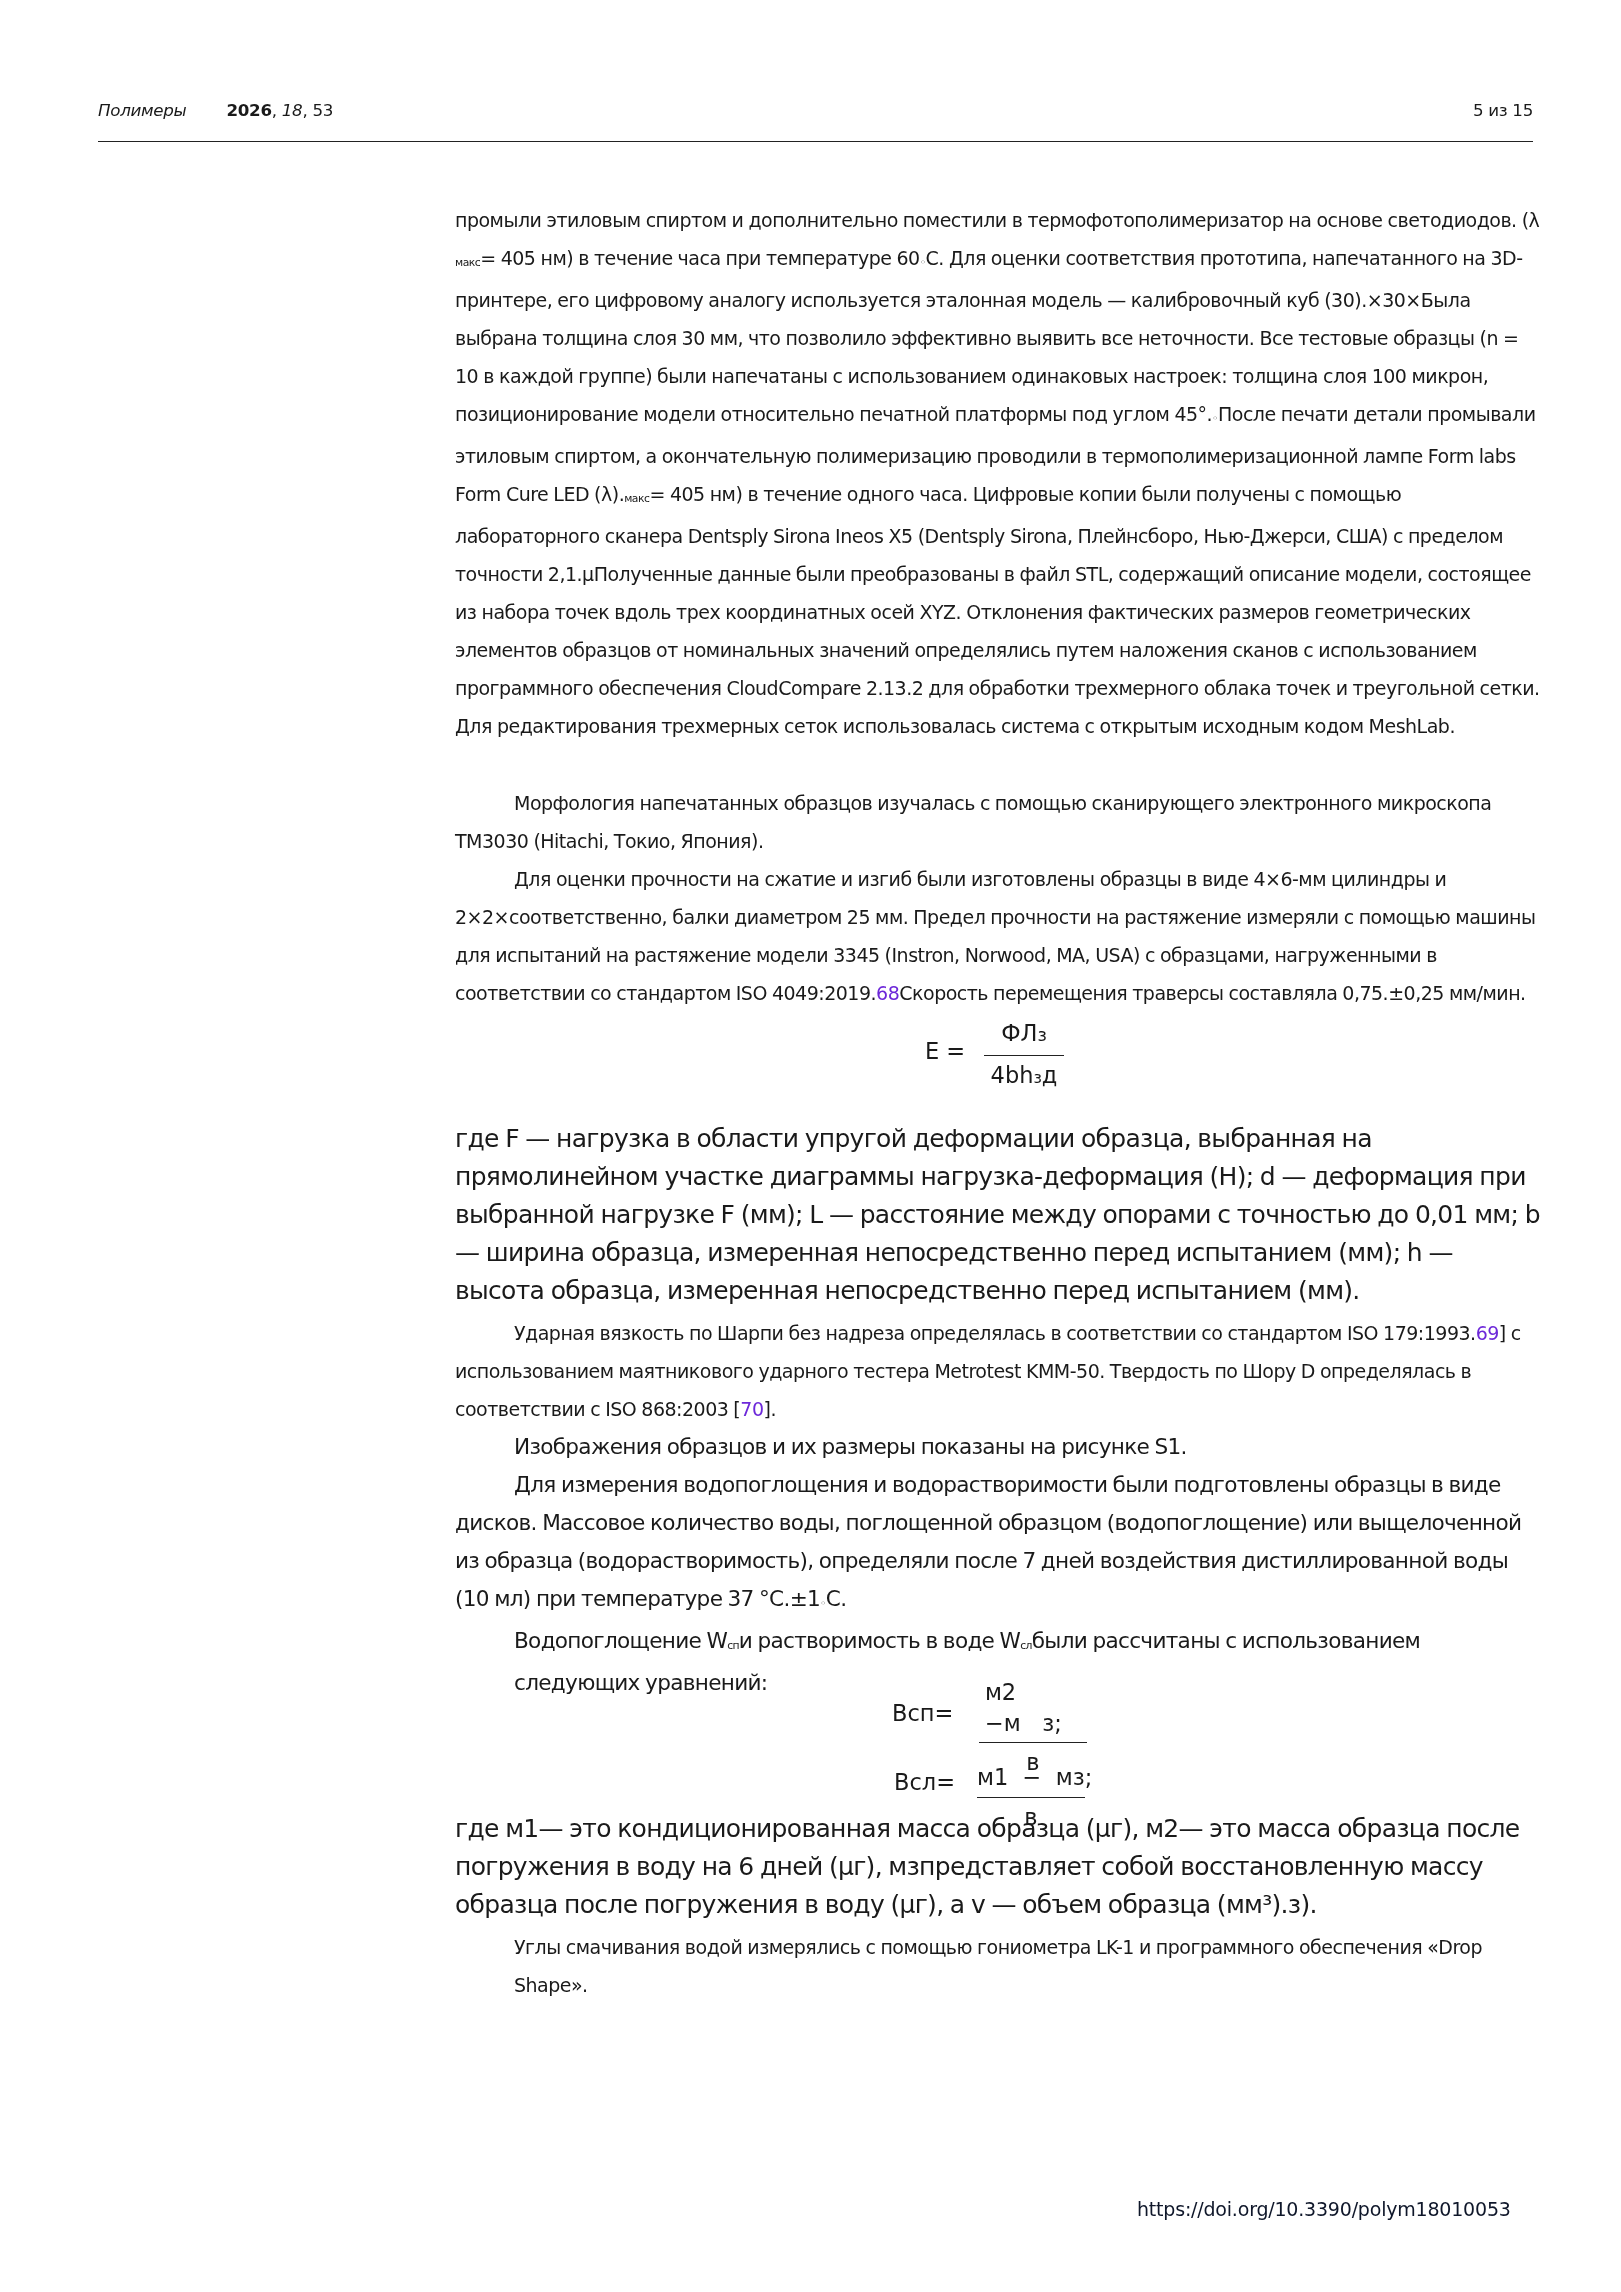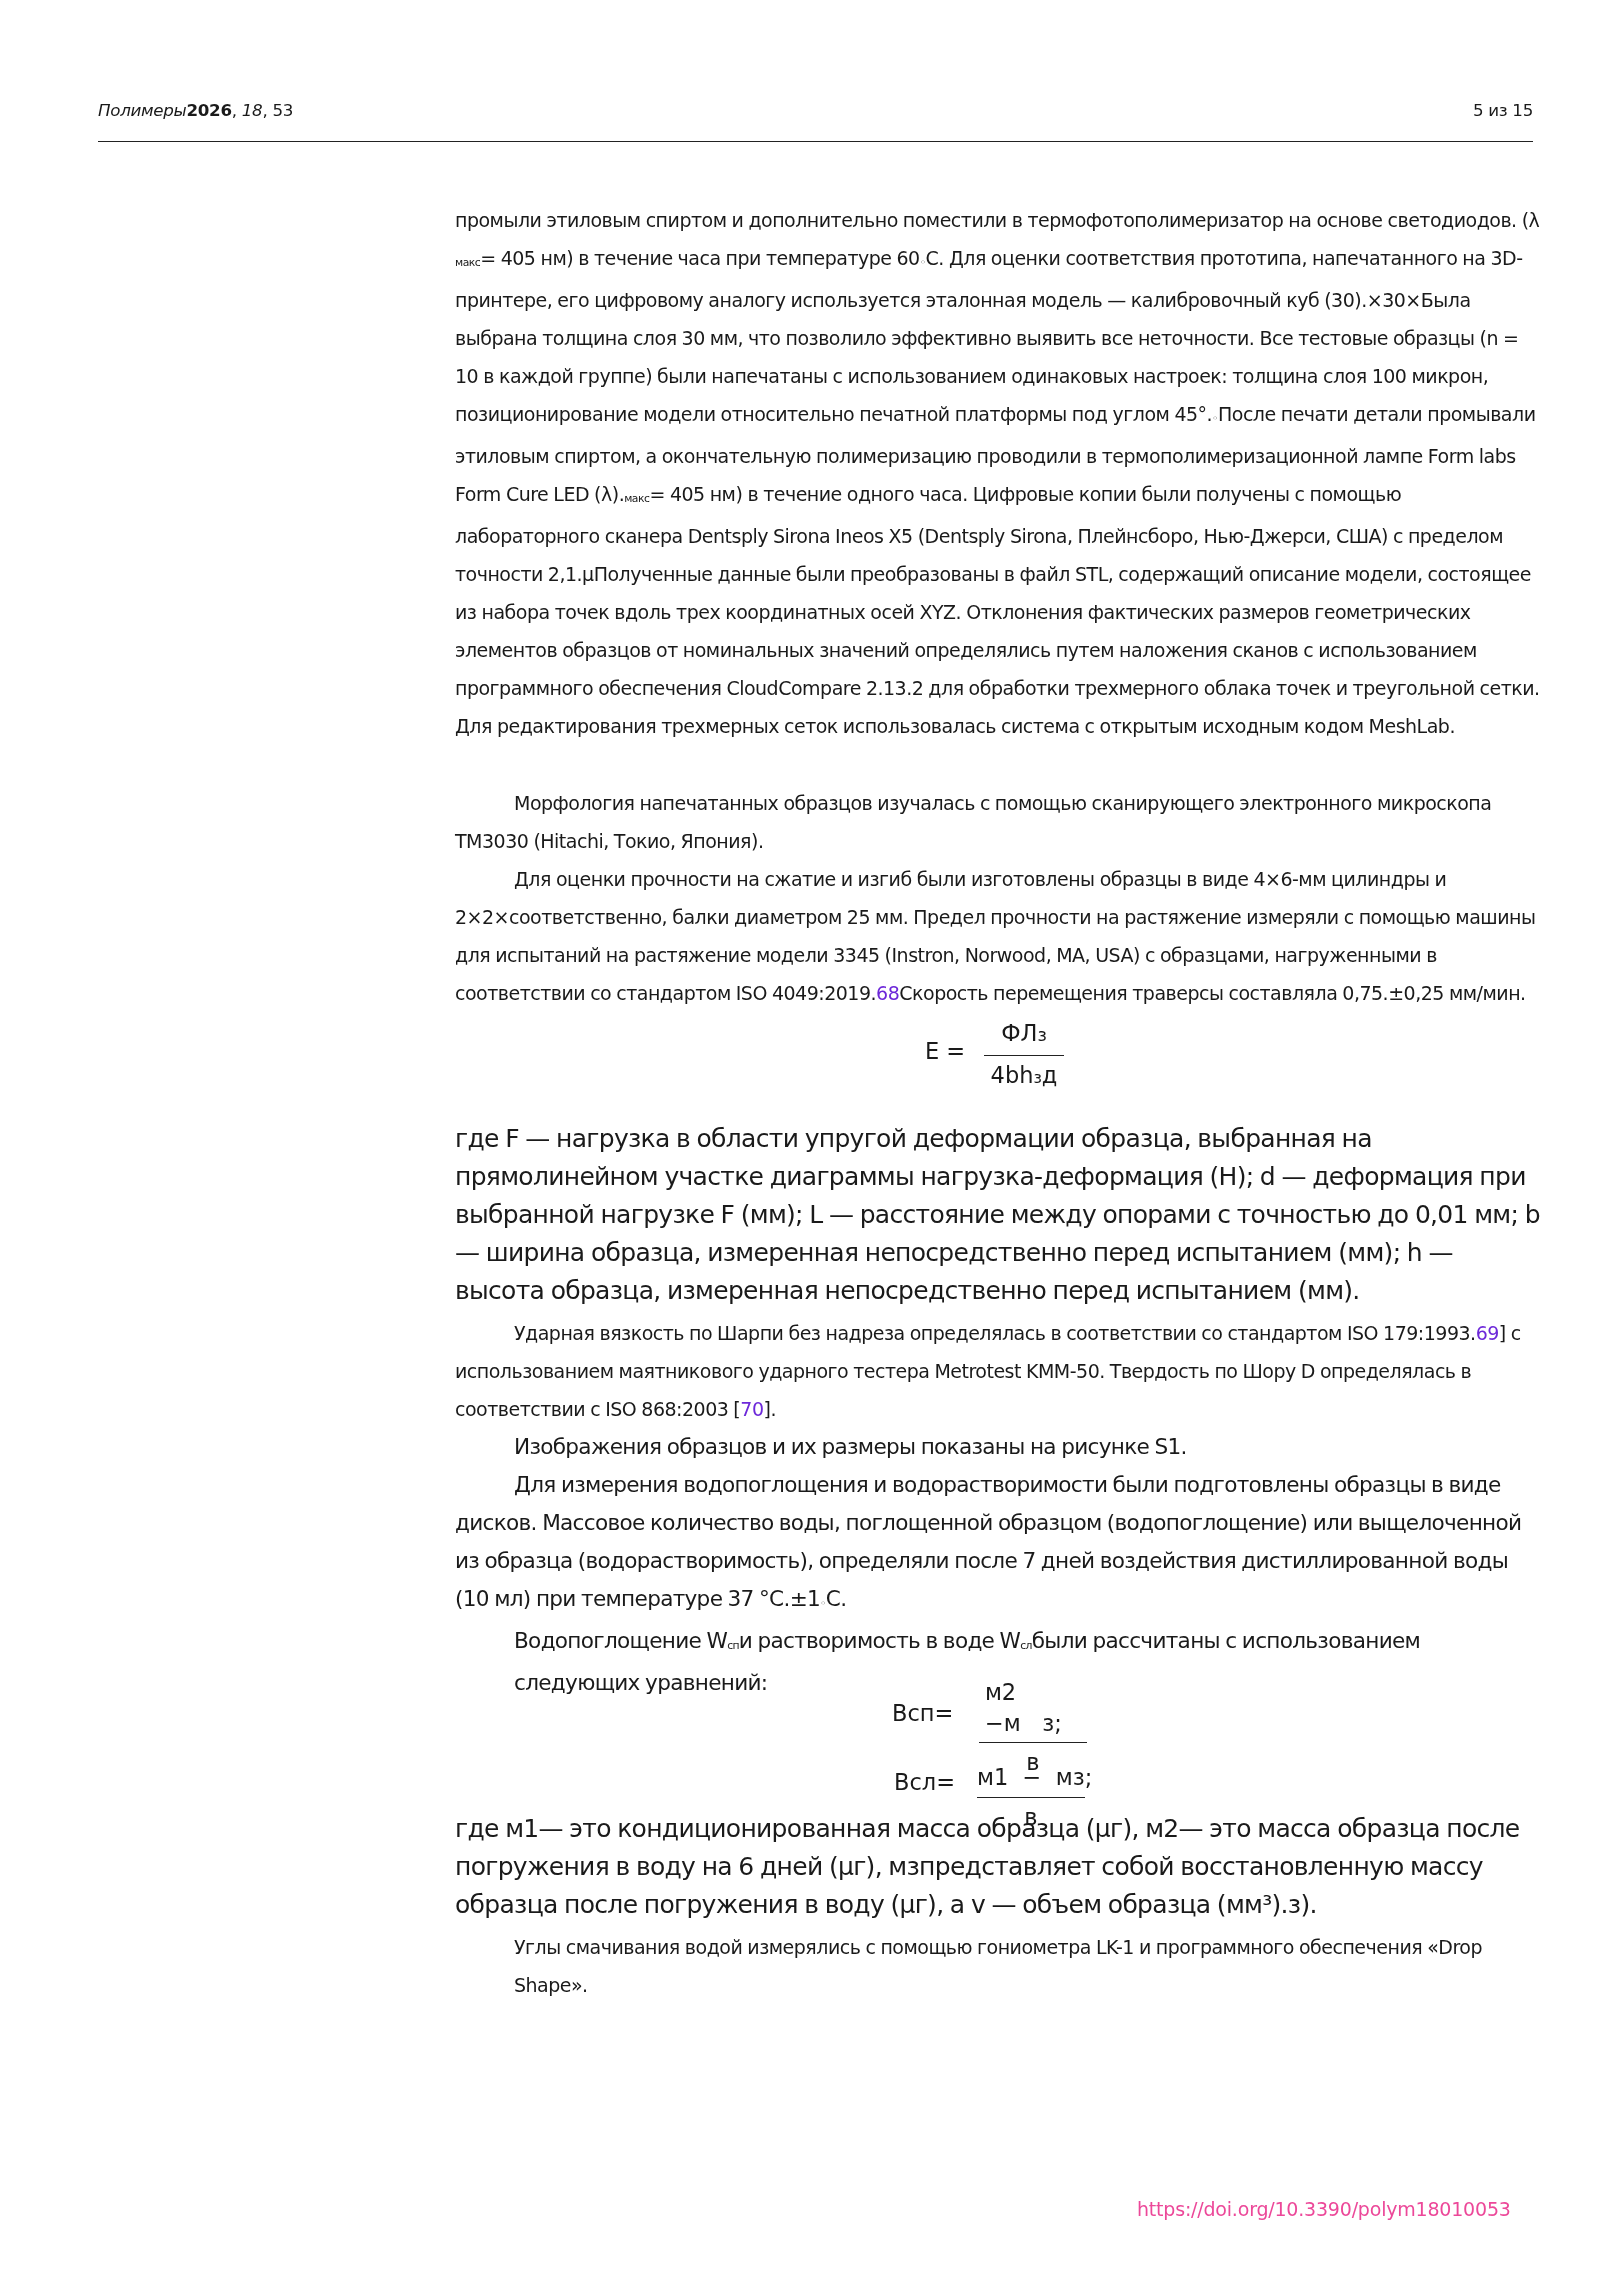--- a/index.html
+++ b/index.html
@@ -24,21 +24,21 @@
       border-bottom: 1.5px solid #222;
     }
     .header-left {
       position: absolute;
       left: 0;
       top: 2px;
       font-size: 16.7px;
       letter-spacing: -0.3px;
     }
     .header-left .journal { font-style: italic; }
-    .header-left .year { font-weight: bold; }
+    .header-left .year { font-weight: bold; padding-left: 40px; }
     .header-left .vol { font-style: italic; }
     .header-right {
       position: absolute;
       right: 0;
       top: 2px;
       font-size: 16.7px;
       letter-spacing: -0.3px;
     }
     .body {
       position: absolute;
@@ -98,21 +98,21 @@
     .eq2 {
       position: relative;
       height: 147px;
       font-size: 22.5px;
     }
     .footer {
       position: absolute;
       left: 1137px;
       top: 2198px;
       font-size: 19px;
-      color: #ec4899;
+      color: #0f172a;
       letter-spacing: -0.2px;
     }
   </style>
 </head>
 <body>
 
 <div class="header">
   <div class="header-left">
     <span class="journal">Полимеры</span><span class="year">2026</span>, <span class="vol">18</span>, <span>53</span>
   </div>

